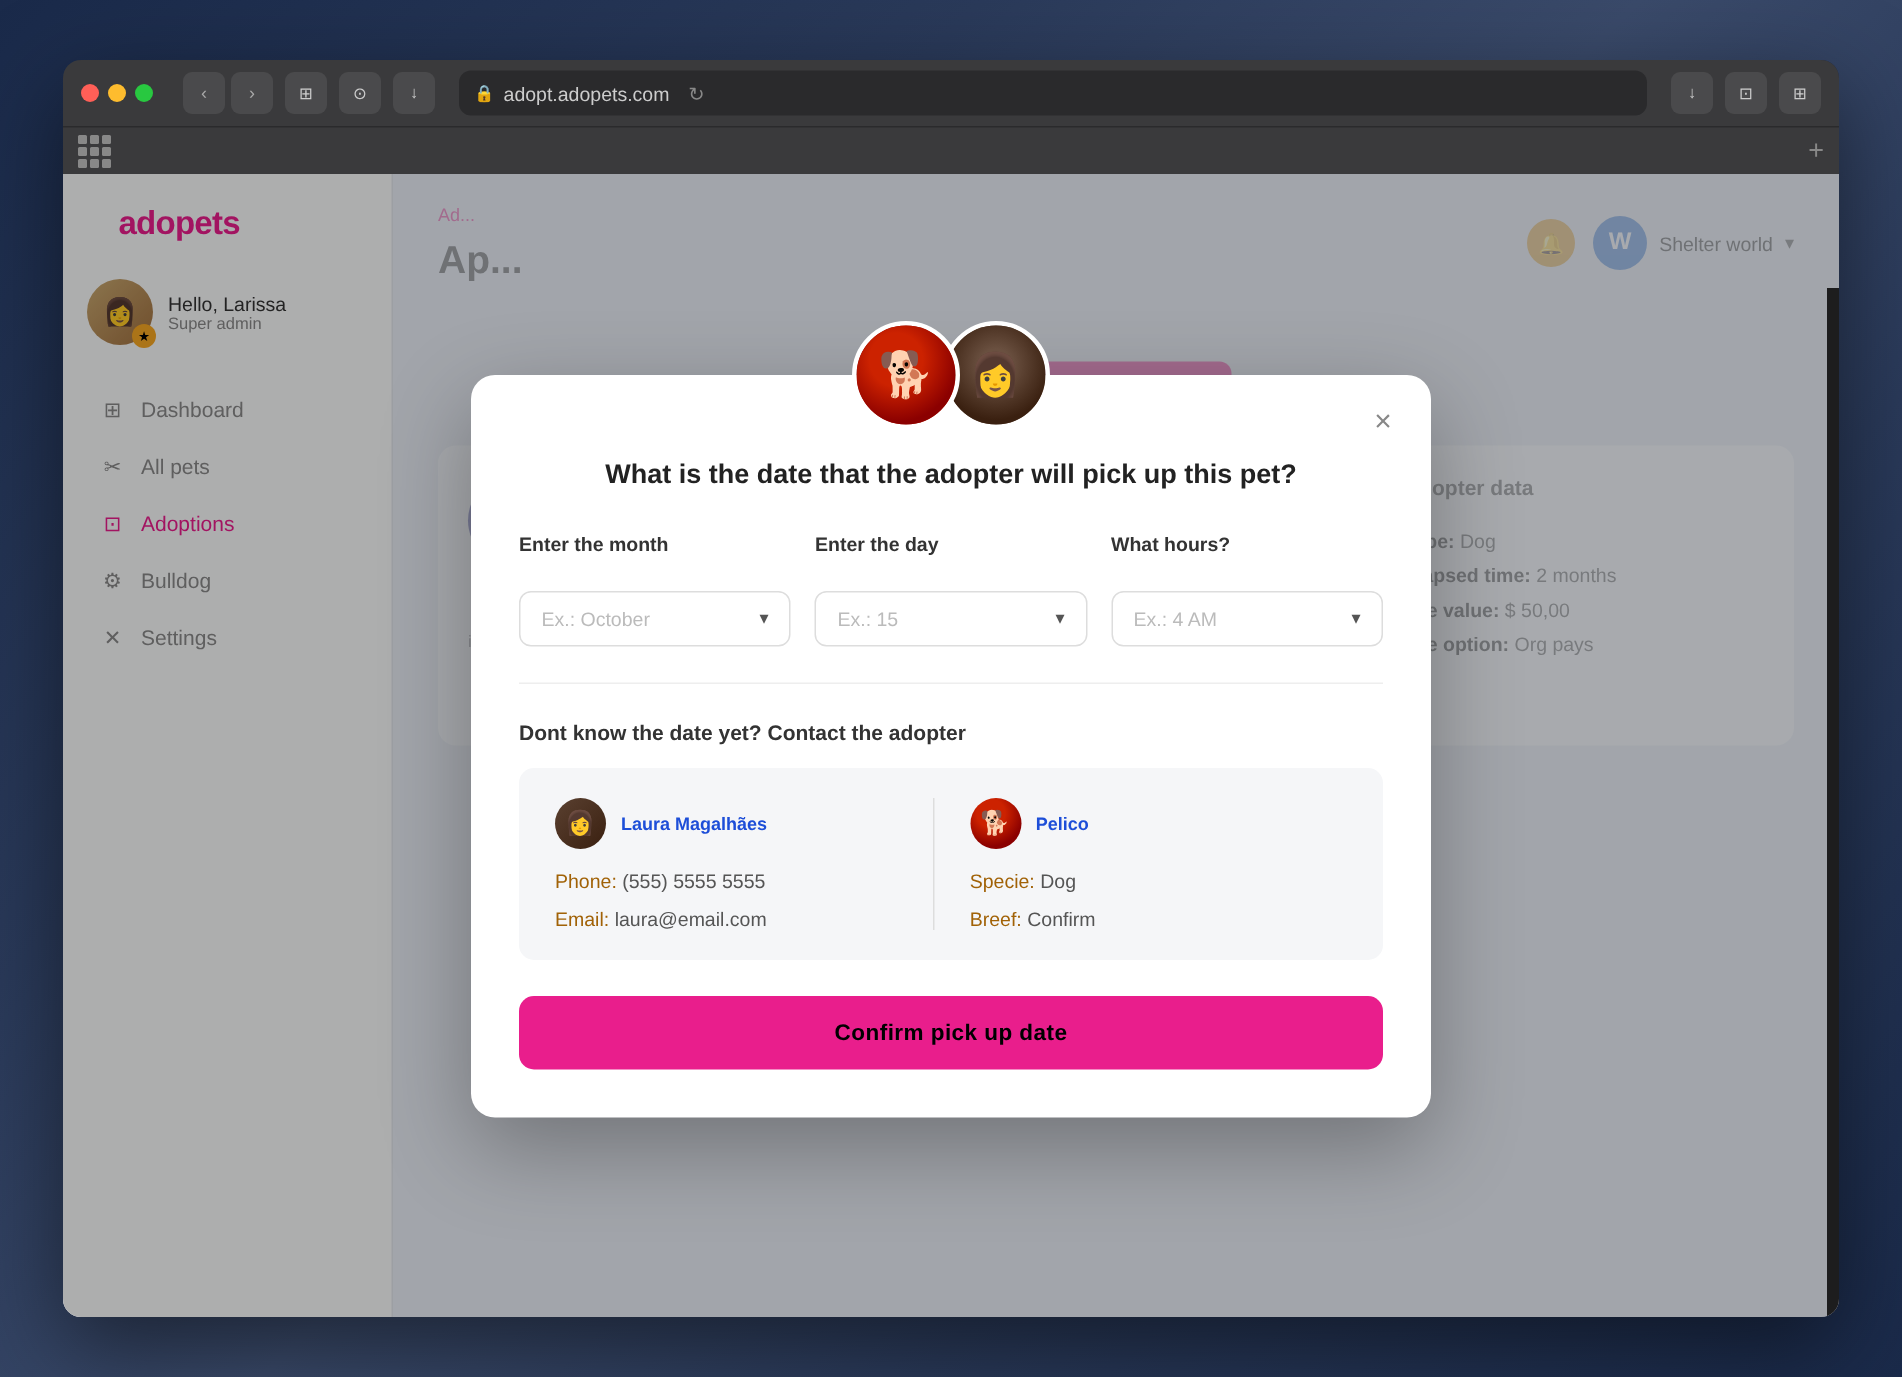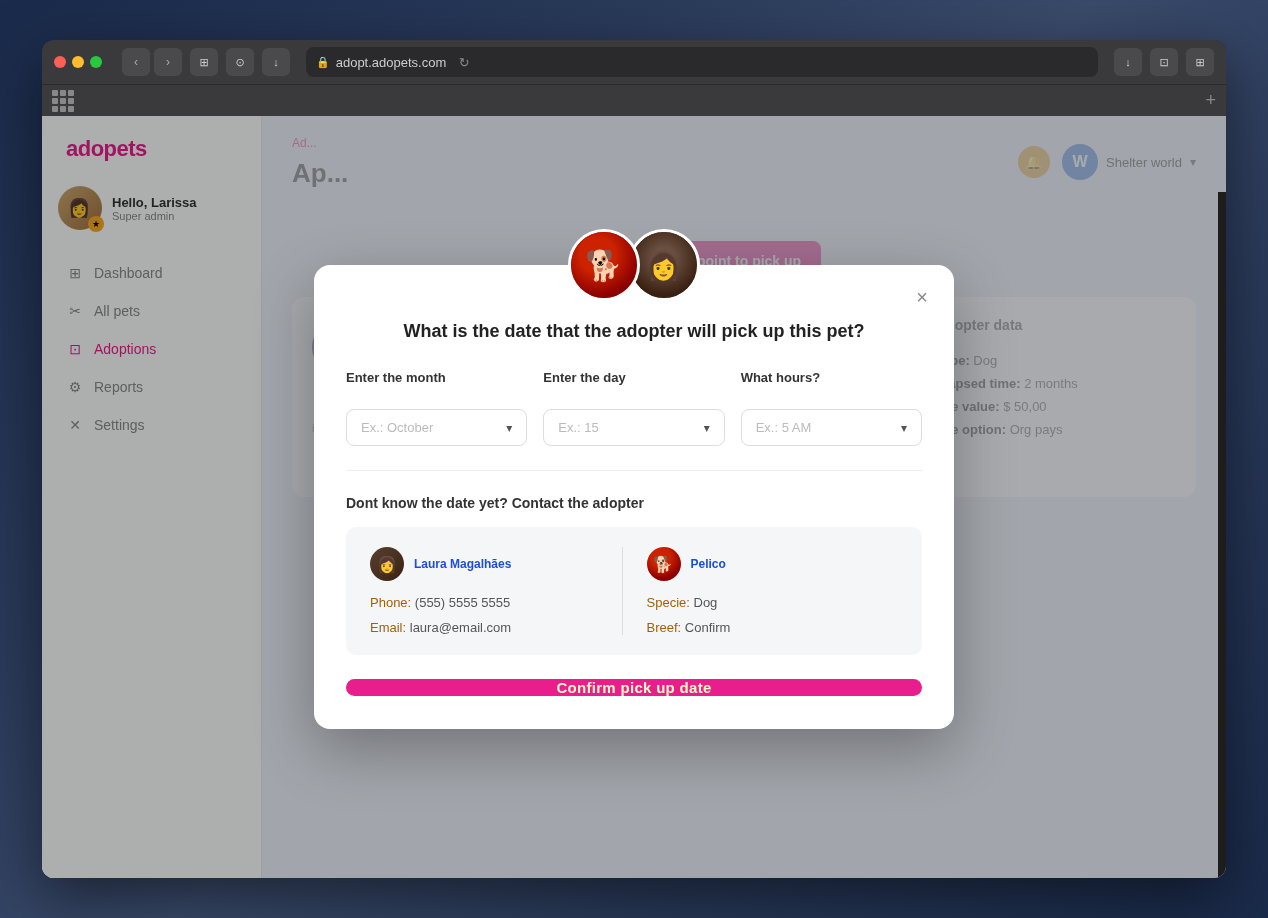--- a/index.html
+++ b/index.html
@@ -141,21 +141,21 @@
     .sidebar {
       width: 220px;
       background: #f8f9fa;
       display: flex;
       flex-direction: column;
       padding: 20px 0;
       flex-shrink: 0;
       border-right: 1px solid #e0e4ea;
     }
     .logo {
-      padding: 0 24px 24px;
+      padding: 0 37px 24px;
       color: #e91e8c;
       font-size: 22px;
       font-weight: 700;
       letter-spacing: -0.5px;
     }
     .user-section {
       padding: 0 16px 24px;
       display: flex;
       align-items: center;
       gap: 10px;
@@ -171,21 +171,21 @@
     .user-badge {
       position: absolute;
       bottom: -2px; right: -2px;
       background: #f5a623;
       border-radius: 50%;
       width: 16px; height: 16px;
       display: flex; align-items: center; justify-content: center;
       font-size: 9px;
     }
     .user-info { flex: 1; }
-    .user-hello { font-size: 13px; font-weight: 700; color: #333; }
+    .user-hello { font-size: 13px; font-weight: 400; color: #333; }
     .user-role { font-size: 11px; color: #888; }
 
     .nav-items { flex: 1; }
     .nav-item {
       display: flex;
       align-items: center;
       gap: 10px;
       padding: 10px 24px;
       color: #888;
       font-size: 14px;
@@ -410,24 +410,24 @@
       color: #a16207;
     }
 
     .modal-footer {
       padding: 0 32px;
       margin-top: 24px;
     }
     .confirm-btn {
       width: 100%;
       background: #e91e8c;
-      color: #fef9c3;
+      color: #000000;
       border: none;
       border-radius: 10px;
-      padding: 0;
+      padding: 16px;
       font-size: 15px;
       font-weight: 600;
       cursor: pointer;
       letter-spacing: 0.3px;
     }
 
     
     .detail-items {
       margin-top: 20px;
     }
@@ -537,21 +537,21 @@
         <div class="nav-item">
           <span class="nav-icon">✂</span>
           <span>All pets</span>
         </div>
         <div class="nav-item active">
           <span class="nav-icon">⊡</span>
           <span>Adoptions</span>
         </div>
         <div class="nav-item">
           <span class="nav-icon">⚙</span>
-          <span>Reports</span>
+          <span>Bulldog</span>
         </div>
         <div class="nav-item">
           <span class="nav-icon">✕</span>
           <span>Settings</span>
         </div>
       </div>
     </div>
 
     <div class="main-content bg-content">
       <div style="display:flex; justify-content:space-between; align-items:flex-start; margin-bottom:16px;">
@@ -644,21 +644,21 @@
             <div class="field-group">
               <div class="field-label">Enter the day</div>
               <div class="field-select">
                 <span class="field-select-text">Ex.: 15</span>
                 <span class="chevron-down">▾</span>
               </div>
             </div>
             <div class="field-group">
               <div class="field-label">What hours?</div>
               <div class="field-select">
-                <span class="field-select-text">Ex.: 5 AM</span>
+                <span class="field-select-text">Ex.: 4 AM</span>
                 <span class="chevron-down">▾</span>
               </div>
             </div>
           </div>
 
           <div class="divider"></div>
 
           <div class="contact-label">Dont know the date yet? Contact the adopter</div>
 
           <div class="contact-card">

